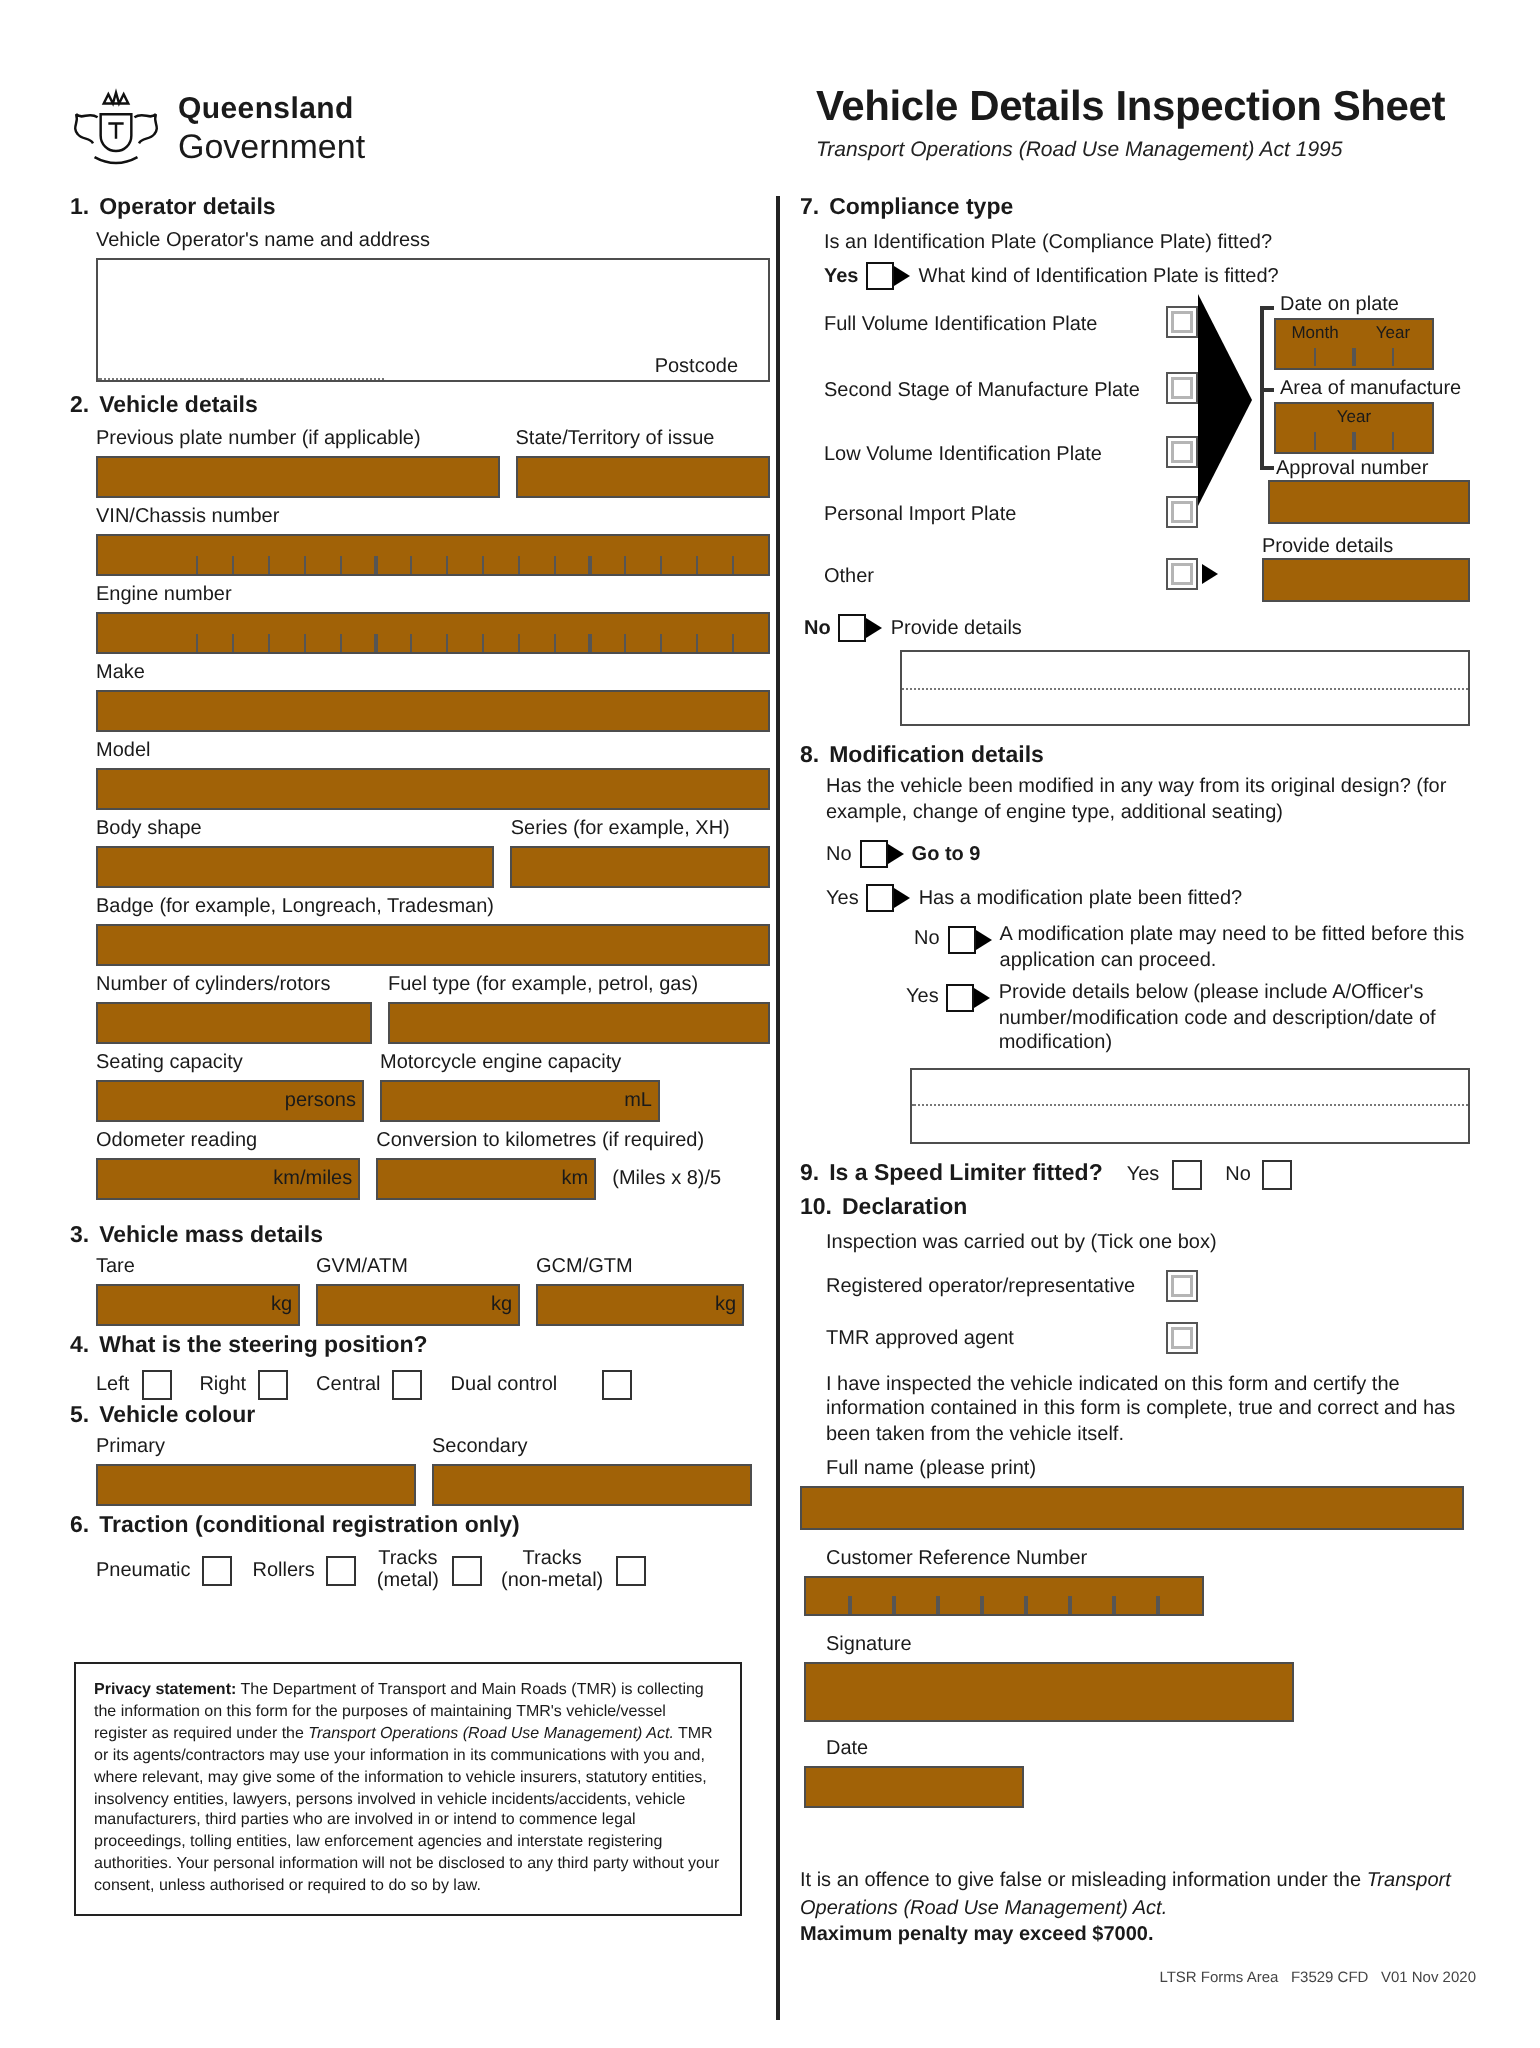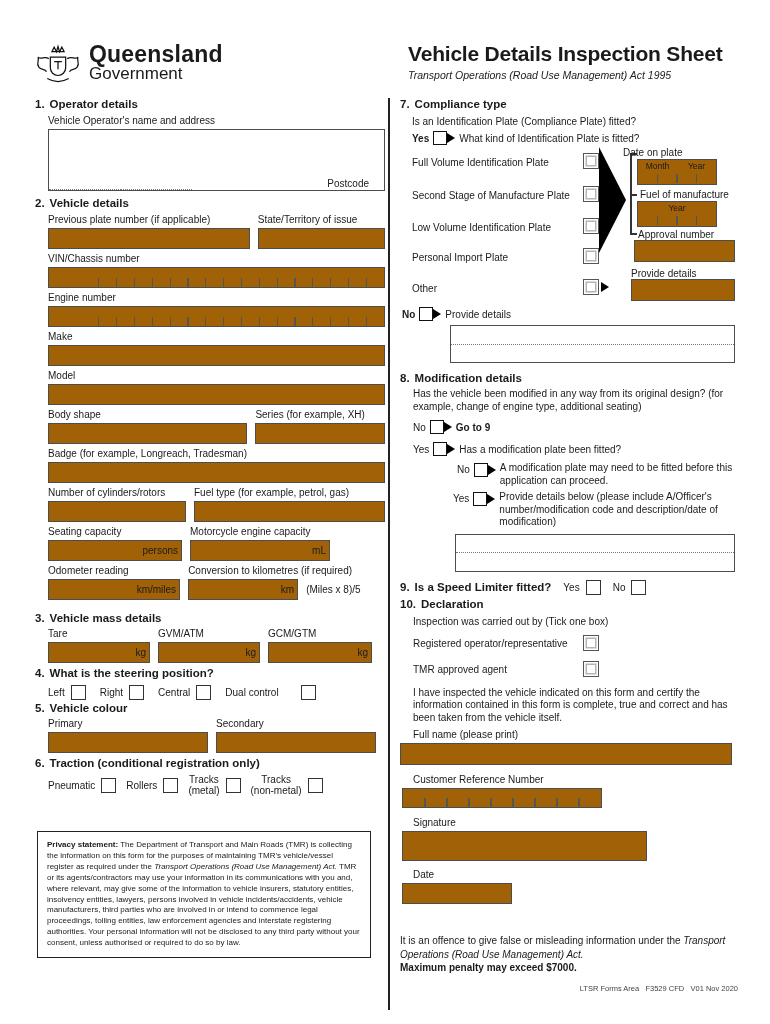--- a/index.html
+++ b/index.html
@@ -2,21 +2,21 @@
 <html><head>
 <meta charset="utf-8">
 <style>
   * { box-sizing: border-box; margin: 0; padding: 0; }
   html,body { background:#e8e8e8; }
   body { font-family:"Liberation Sans","DejaVu Sans",sans-serif; color:#1a1a1a; }
   .page { position:relative; width:770px; height:1024px; background:#fff; margin:0 auto; overflow:hidden; }
 
   
   .logo { position:absolute; left:35px; top:40px; display:flex; align-items:center; gap:8px; }
-  .logo-text div:first-child { font-weight:bold; font-size:23px; line-height:19px; letter-spacing:.2px; }
+  .logo-text div:first-child { font-weight:bold; font-size:15px; line-height:19px; letter-spacing:.2px; }
   .logo-text div:last-child  { font-size:17px; line-height:19px; }
   .titleblock { position:absolute; left:408px; top:42px; width:340px; }
   .title { font-size:21px; font-weight:bold; line-height:24px; letter-spacing:-.2px; }
   .subtitle { font-style:italic; font-size:10.5px; margin-top:3px; color:#222; }
 
   
   .divider { position:absolute; left:388px; top:98px; width:1.6px; height:912px; background:#222; }
   .col-l { position:absolute; left:35px;  top:98px;  width:350px; height:920px; }
   .col-r { position:absolute; left:400px; top:98px;  width:338px; height:920px; }
   .blk { position:absolute; left:0; width:100%; }
@@ -381,34 +381,34 @@
       <span class="cbg abs" style="left:183px; top:150px"></span>
       <span class="cbg abs" style="left:183px; top:181px"></span>
       <span class="tri abs" style="left:201px; top:184px"></span>
 
       <div class="bigtri abs" style="left:199px; top:49px"></div>
       <div class="bline abs" style="left:230px; top:55px; width:1.5px; height:81px"></div>
       <div class="bline abs" style="left:230px; top:55px; width:7px; height:1.5px"></div>
       <div class="bline abs" style="left:230px; top:96px; width:7px; height:1.5px"></div>
       <div class="bline abs" style="left:230px; top:135px; width:7px; height:1.5px"></div>
 
-      <div class="txt abs" style="left:223px; top:49px">Date on plate</div>
+      <div class="txt abs" style="left:240px; top:49px">Date on plate</div>
       <div class="ibox mybox abs" style="left:237px; top:61px; width:80px">
         <div class="mlbls">
             <span>Month</span>
             <span>Year</span>
           </div>
         <div class="comb">
             <span></span>
             <span></span>
             <span></span>
             <span></span>
           </div>
       </div>
-      <div class="txt abs" style="left:240px; top:91px">Fuel of manufacture</div>
+      <div class="txt abs" style="left:240px; top:91px">Area of manufacture</div>
       <div class="ibox mybox abs" style="left:237px; top:103px; width:80px">
         <div class="mlbls">
             <span>Year</span>
           </div>
         <div class="comb">
             <span></span>
             <span></span>
             <span></span>
             <span></span>
           </div>

